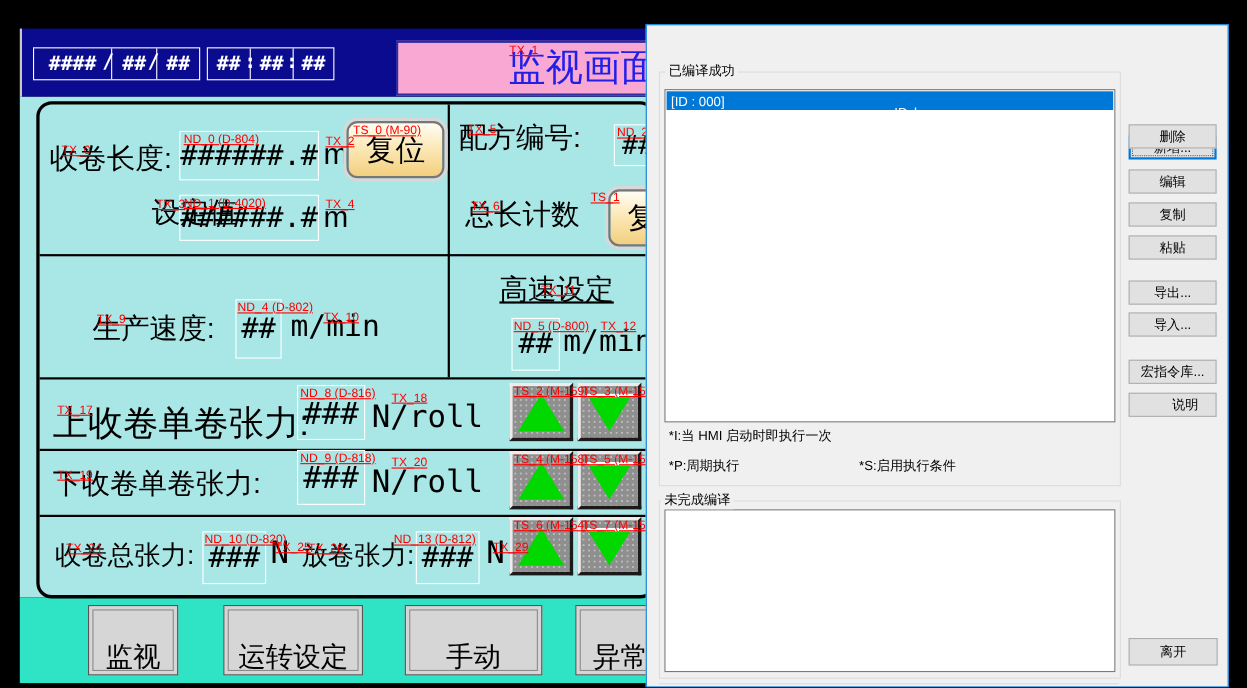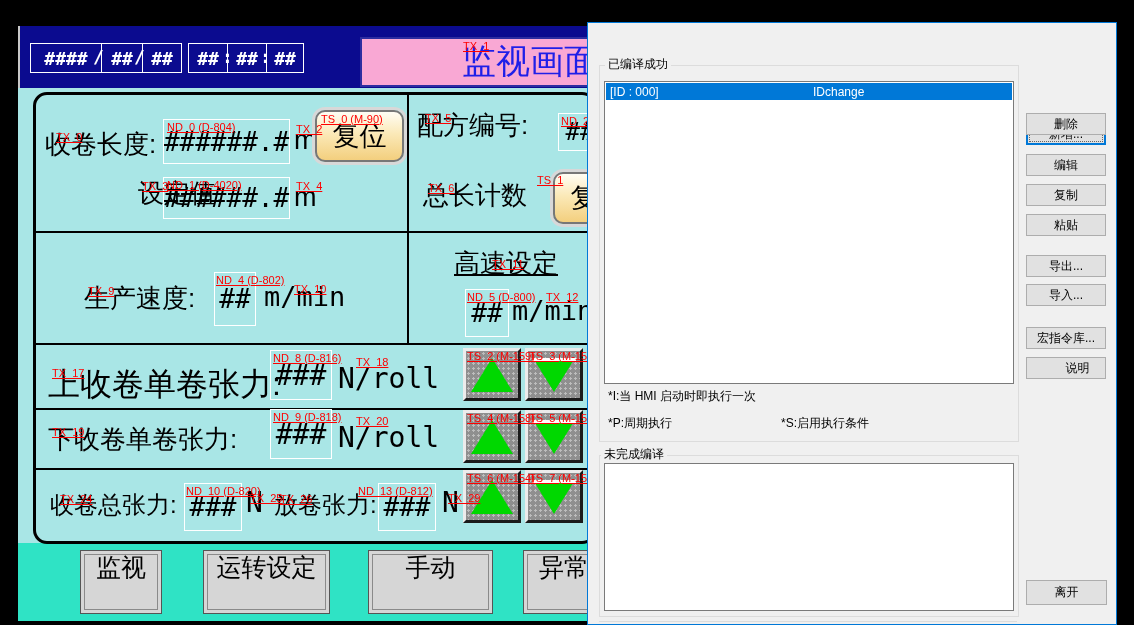--- a/index.html
+++ b/index.html
@@ -32,36 +32,36 @@
   .arrowbtn{position:absolute;width:58px;height:53px;box-sizing:border-box;
             border:3px solid;border-color:#ececec #1a1a1a #1a1a1a #ececec;background-color:#8f8f8f;
             background-image:radial-gradient(#bdbdbd 1px,transparent 1.2px);background-size:5px 5px;
             display:flex;align-items:center;justify-content:center;z-index:2;}
   .tri-up{width:0;height:0;border-left:21px solid transparent;border-right:21px solid transparent;
           border-bottom:34px solid #00d800;}
   .tri-down{width:0;height:0;border-left:21px solid transparent;border-right:21px solid transparent;
             border-top:34px solid #00d800;}
   .downline{position:absolute;left:4px;top:7px;width:44px;height:3px;background:#fff;}
   .navbtn{position:absolute;height:64px;background:#d6d6d6;border:1px solid #555;box-sizing:border-box;
-          display:flex;align-items:flex-start;justify-content:center;z-index:2;}
+          display:flex;align-items:flex-end;justify-content:center;z-index:2;}
   .navbtn .inner{position:absolute;inset:3px;border:1px solid #8a8a8a;}
   .navbtn span{font-size:25px;color:#000;z-index:1;}
   
   .dialog{position:absolute;left:587px;top:22px;width:530px;height:603px;background:#f0f0f0;
           border:1px solid #0078d7;box-sizing:border-box;overflow:hidden;z-index:10;font-size:12px;}
   .dlg-titlebar{position:absolute;left:0;top:0;width:100%;height:30px;background:#fff;}
   .dlg-title{position:absolute;left:14px;top:8px;color:#000;}
   .dlg-close{position:absolute;left:495px;top:2px;width:30px;height:26px;display:flex;
              align-items:center;justify-content:center;font-size:15px;color:#333;cursor:default;}
   .grpbox{position:absolute;border:1px solid #dcdcdc;}
   .grplbl{position:absolute;background:#f0f0f0;padding:0 3px;z-index:2;}
   .listbox{position:absolute;background:#fff;border:1px solid #7a7a7a;}
   .selrow{position:absolute;left:1px;top:1px;right:1px;height:17px;background:#0078d7;color:#fff;}
   .selrow .mid{position:absolute;left:4px;top:2px;}
-  .selrow .mname{position:absolute;left:207px;top:2px;}
+  .selrow .mname{position:absolute;left:207px;top:12px;}
   .note{position:absolute;color:#000;}
   .dlgbtn{position:absolute;left:438px;width:80px;height:22px;box-sizing:border-box;background:#e1e1e1;
           border:1px solid #adadad;display:flex;align-items:center;justify-content:center;color:#000;}
   .dlgbtn.focus{border:2px solid #0078d7;outline:1px dotted #666;outline-offset:-4px;margin-top:40px;}
   .hintline{position:absolute;left:11px;top:598px;width:418px;border-top:1px solid #dcdcdc;}
 </style>
 </head>
 <body>
 
 <div class="screen">

